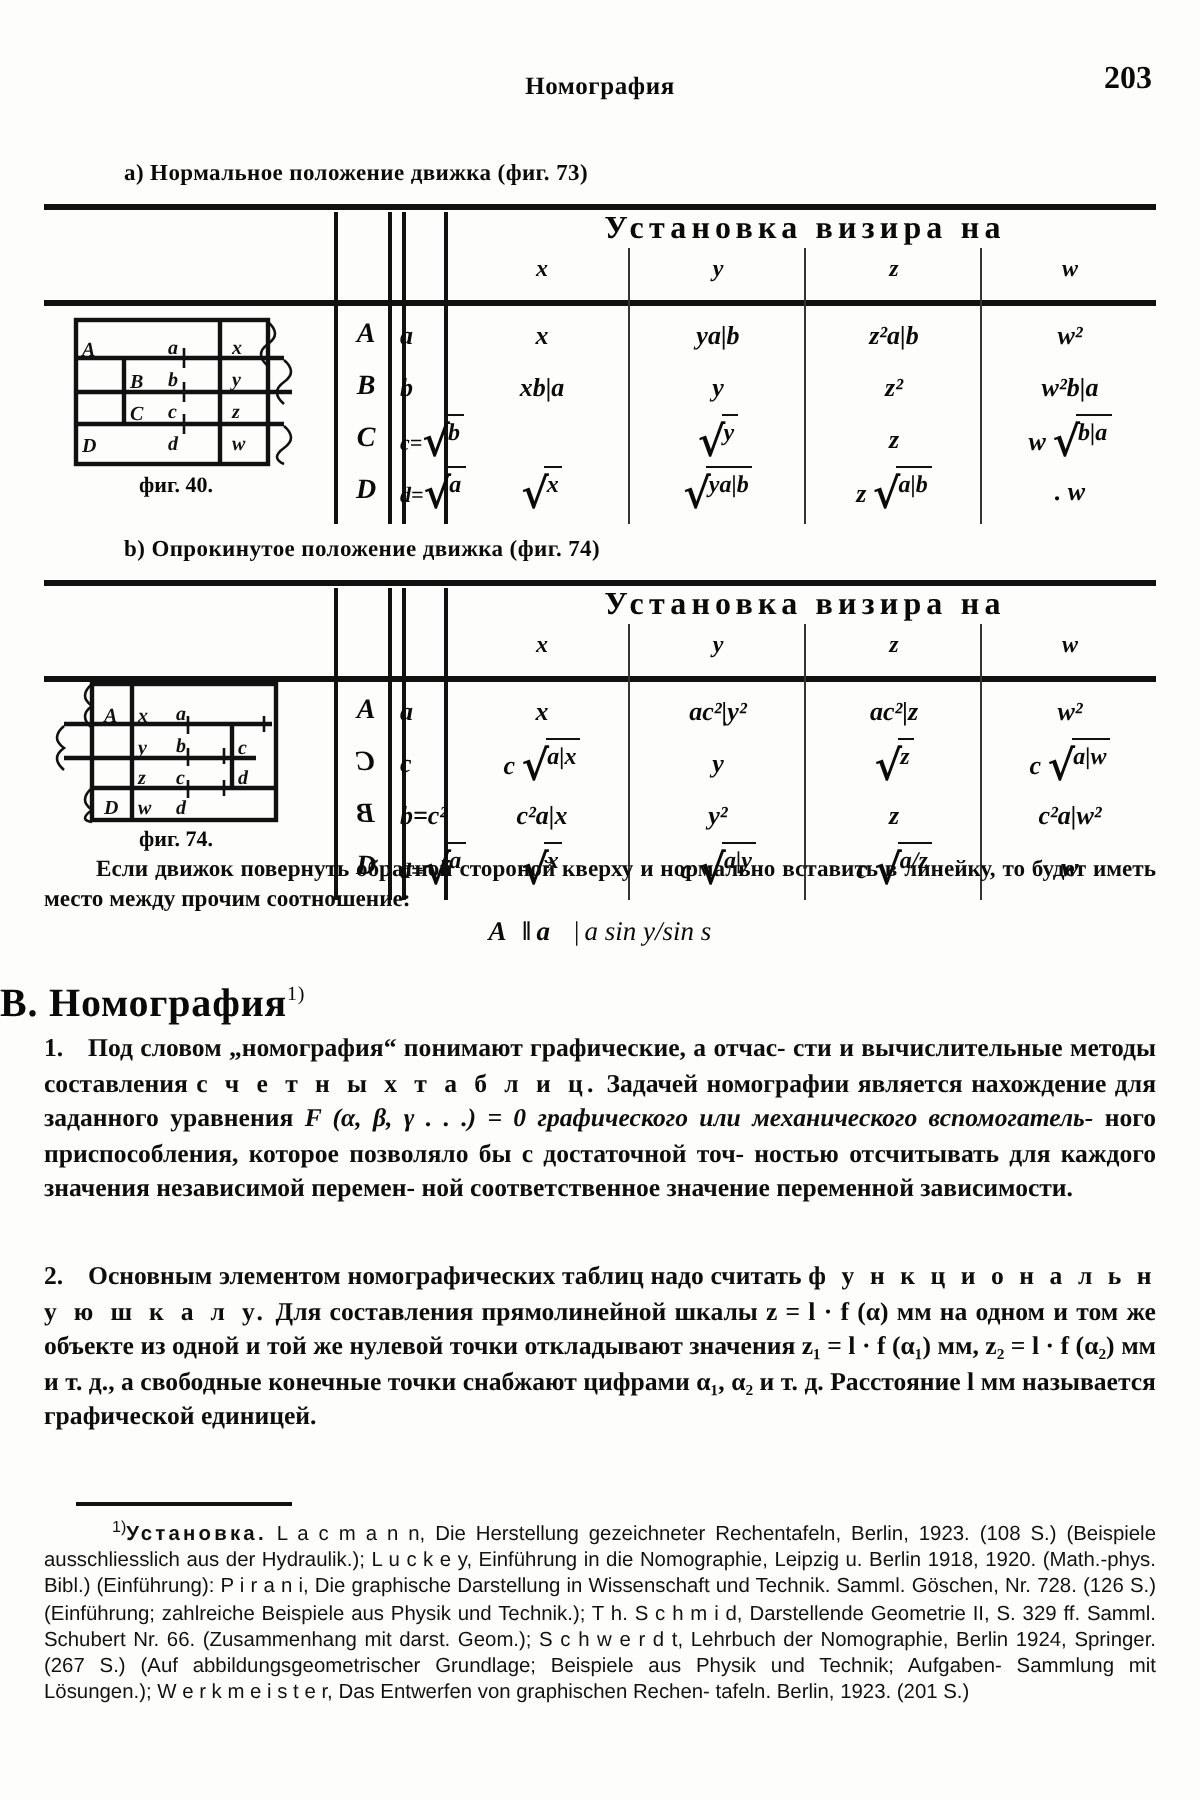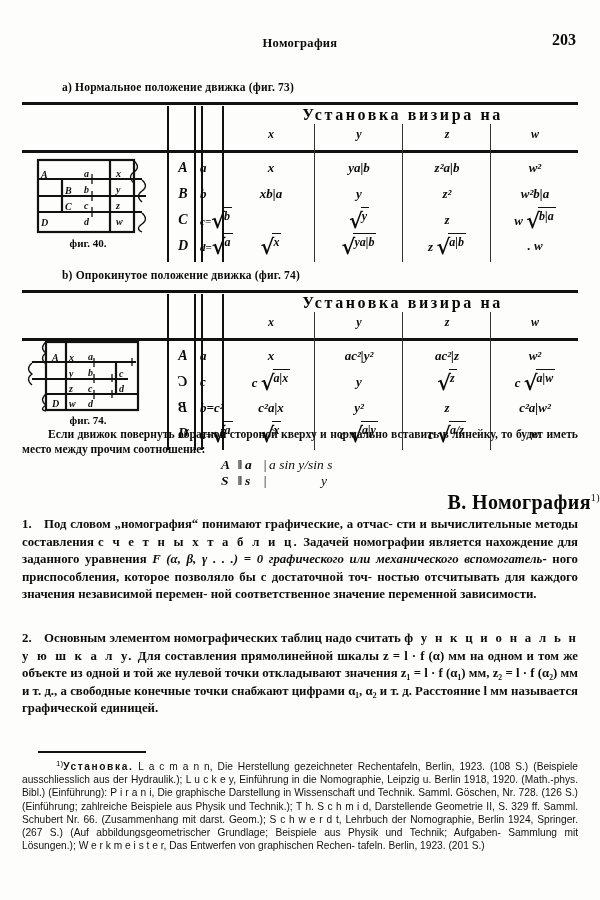--- a/index.html
+++ b/index.html
@@ -236,26 +236,25 @@
   .mi-v { display:inline-block; width: 16px; font-style: italic; font-weight: bold; }
   .mi-bar2 { display:inline-block; width: 8px; text-align:center; }
   .mi-f { display:inline-block; font-style: italic; }
   .mi-f2 { display:inline-block; width: 110px; text-align:center; font-style: italic; }
 
   
   .heading-b {
     position: absolute;
     top: 491px;
     left: 0; right: 0;
-    text-align: right;
+    text-align: left;
     font-family: "Liberation Serif", serif;
     font-weight: bold;
     font-size: 20px;
     letter-spacing: 0.4px;
-    padding-left: 37px;
   }
   .heading-b sup { font-size: 10px; font-weight: normal; vertical-align: 8px; }
 
   #p-1 { left: 22px; width: 556px; top: 516px; font-weight: bold; font-size: 12.8px; line-height: 17.6px; }
   #p-2 { left: 22px; width: 556px; top: 630px; font-weight: bold; font-size: 12.8px; line-height: 17.6px; }
   .ti { display: inline-block; width: 22px; }
   .spaced { letter-spacing: 2.2px; }
   .it { font-style: italic; }
 
   
@@ -485,23 +484,20 @@
 
   <div class="para" id="p-note">
     <span class="ind">Если движок повернуть обратной стороной кверху и нормально вставить в линейку, то будет иметь место между прочим соотношение:</span>
   </div>
 
   <div class="mini">
     <div class="mini-inner">
       <div class="mini-row">
         <span class="mi-l">A</span><span class="mi-bar">‖</span><span class="mi-v">a</span><span class="mi-bar2">|</span><span class="mi-f">a sin y/sin s</span>
       </div>
-      <div class="mini-row">
-        <span class="mi-l">S</span><span class="mi-bar">‖</span><span class="mi-v">s</span><span class="mi-bar2">|</span><span class="mi-f2">y</span>
-      </div>
     </div>
   </div>
 
   <div class="heading-b">
     <span>B. Номография</span><sup>1)</sup>
   </div>
 
   <div class="para bold" id="p-1">
     <span class="ti">1.</span><span>Под словом  „номография“  понимают графические, а отчас-</span>
     <span>сти и вычислительные методы составления </span><span class="spaced">с ч е т н ы х   т а б л и ц.</span>

